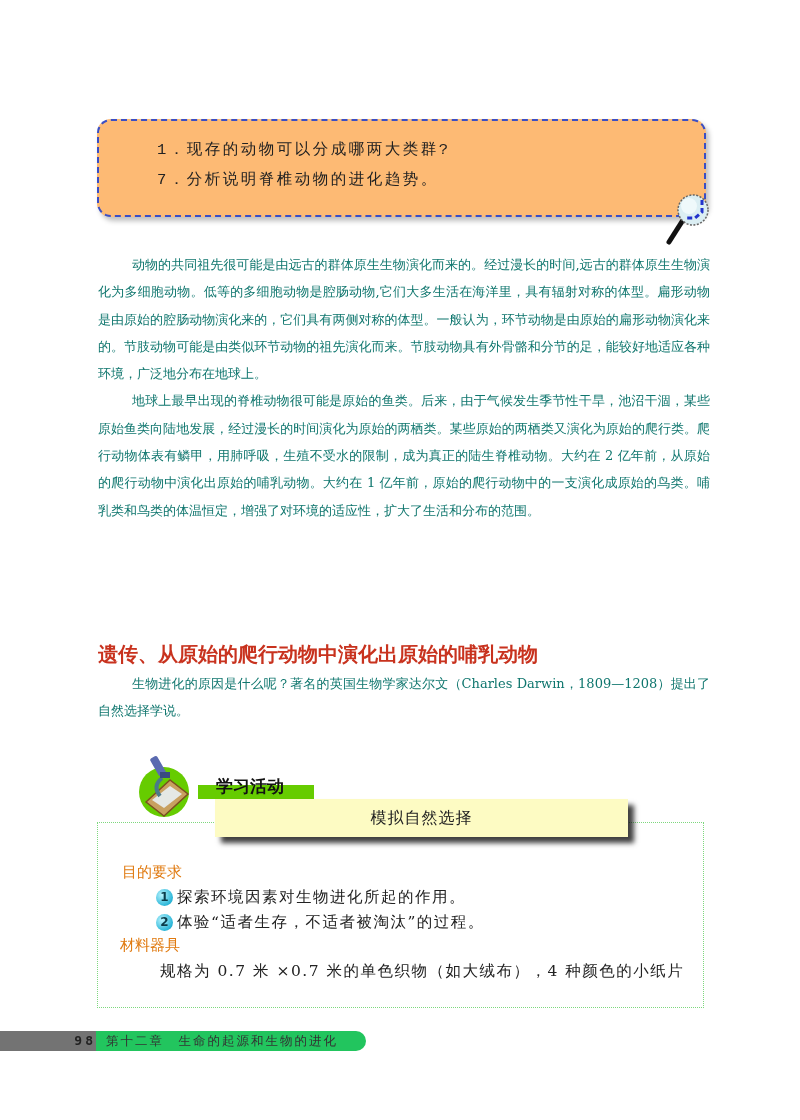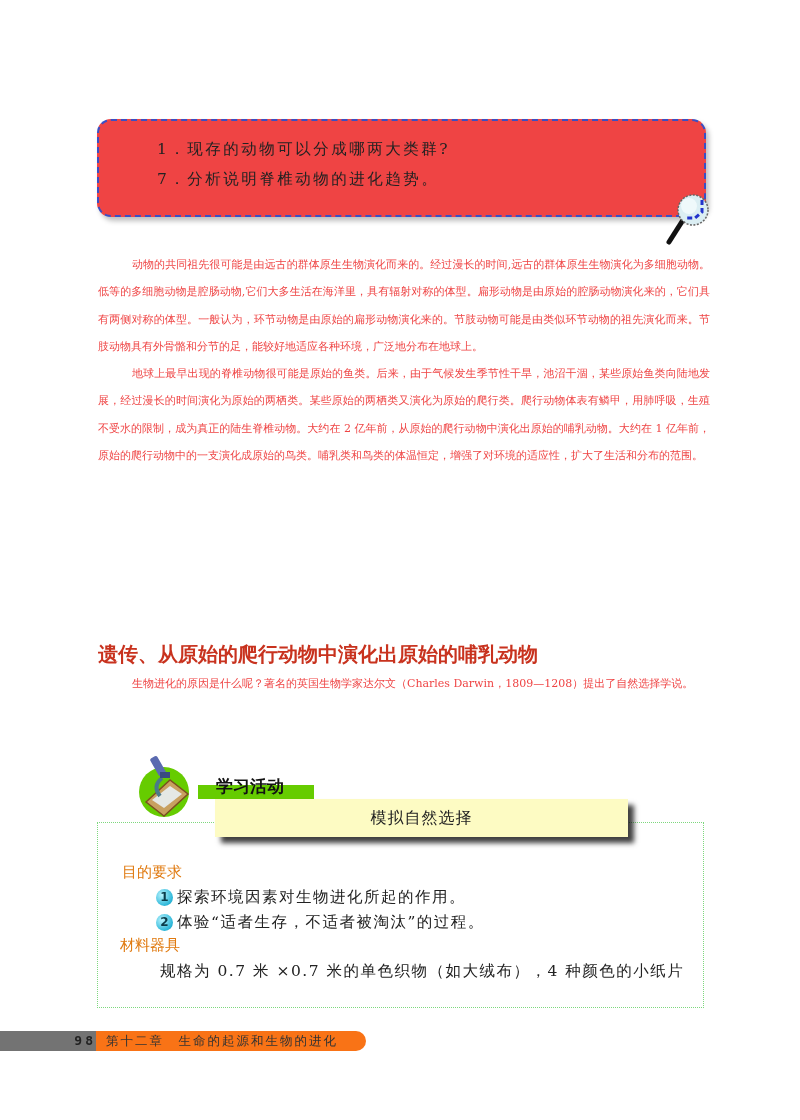--- a/index.html
+++ b/index.html
@@ -10,31 +10,32 @@
     color: #1a1a1a;
   }
   .abs { position: absolute; }
 
   
   .qbox {
     left: 97px; top: 119px; width: 605px; height: 94px;
     border: 2px dashed #3b4fc4;
     border-radius: 14px;
     box-shadow: 3px 4px 5px rgba(0,0,0,0.25);
-    background: #ef4444;
+    background: #fdba74;
+    font-family: Liberation Mono, monospace;
   }
   .qbox .q {
     position: absolute; left: 58px; font-size: 15.5px; letter-spacing: 2.5px; color: #222;
   }
   .magnifier { left: 665px; top: 192px; width: 48px; height: 56px; }
 
   
   .para {
-    left: 98px; width: 612px; font-size: 11px; line-height: 27.3px;
-    text-align: justify; color: #ef4444;
+    left: 98px; width: 612px; font-size: 13px; line-height: 27.3px;
+    text-align: justify; color: #0f766e;
   }
   .para p { margin: 0; text-indent: 34px; }
 
   .section-title {
     left: 98px; top: 641px; font-size: 20px; font-weight: bold; color: #c8321e;
     font-family: "DejaVu Sans", "Liberation Sans", sans-serif;
   }
 
   
   .act-icon { left: 134px; top: 750px; width: 62px; height: 70px; }
@@ -69,21 +70,21 @@
     font-family: "DejaVu Sans", "Liberation Sans", sans-serif;
   }
 
   
   .foot-purple {
     left: 0; top: 1031px; width: 96px; height: 20px; background: #737373;
     text-align: right; font-size: 13px; font-weight: bold; color: #222; line-height: 20px;
     font-family: "DejaVu Sans Mono", "Liberation Mono", monospace; letter-spacing: 3px;
   }
   .foot-lav {
-    left: 96px; top: 1031px; width: 270px; height: 20px; background: #f97316;
+    left: 96px; top: 1031px; width: 270px; height: 20px; background: #22c55e;
     border-radius: 0 10px 10px 0;
     font-size: 12.5px; color: #333; line-height: 20px; padding-left: 10px; box-sizing: border-box;
     letter-spacing: 2px;
   }
 </style>
 </head>
 <body>
 
 <div class="abs qbox">
   <div class="q" style="top:18px;">1．现存的动物可以分成哪两大类群?</div>

